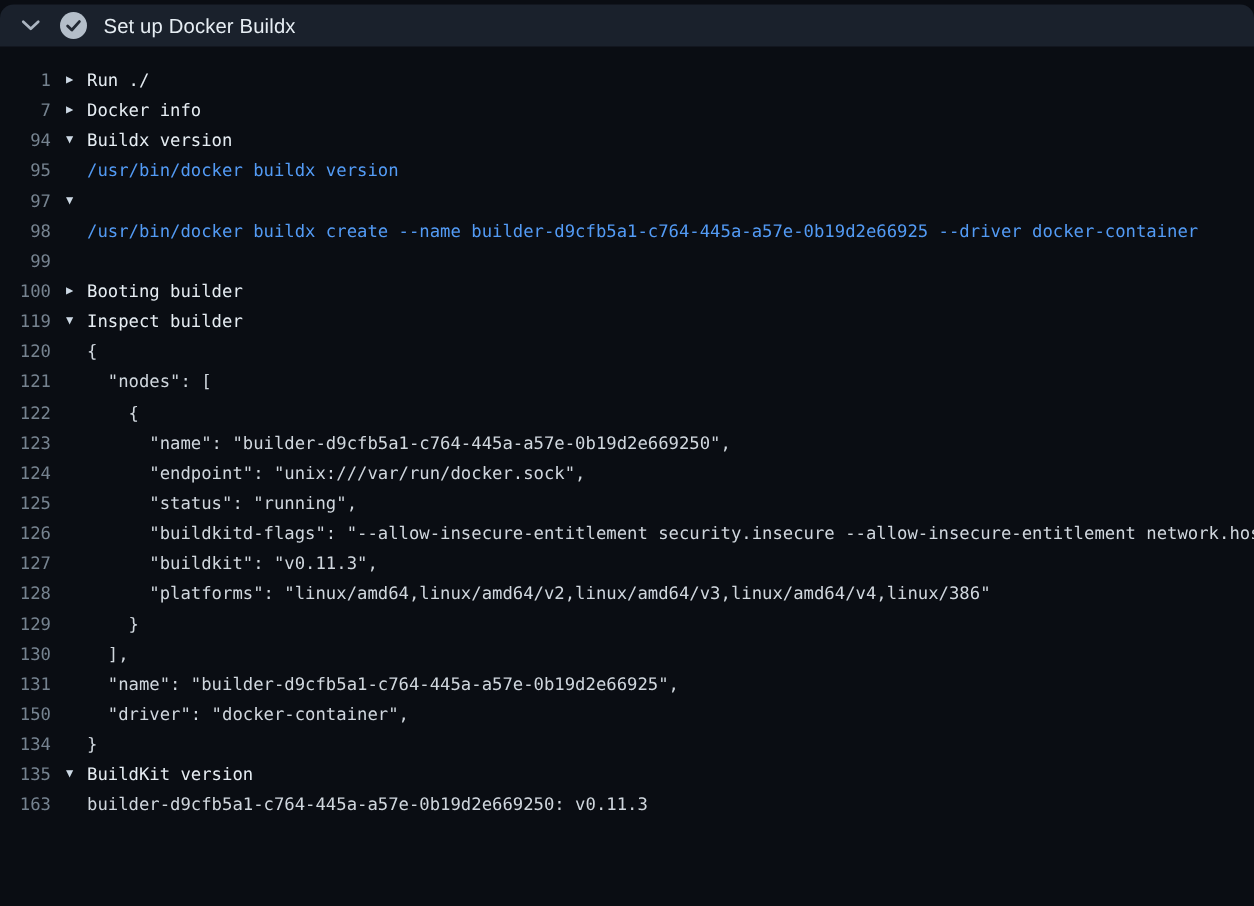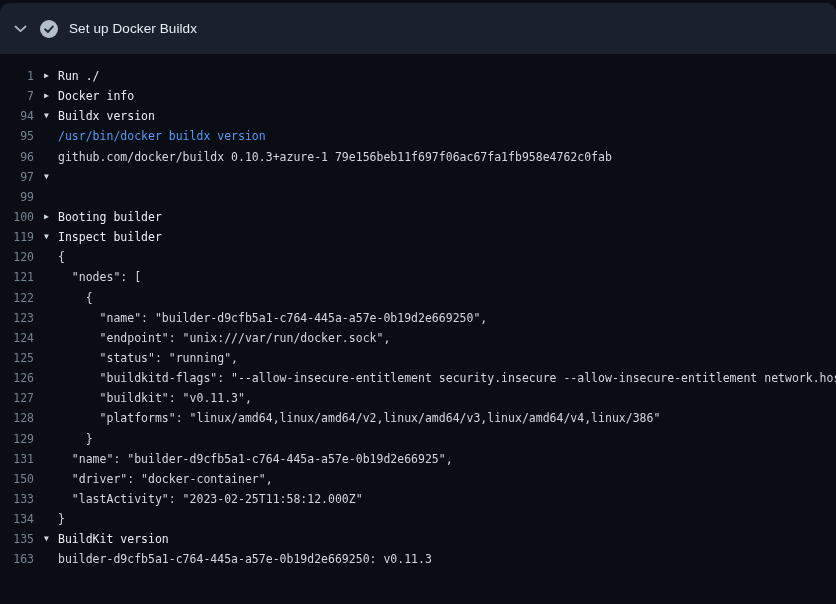--- a/index.html
+++ b/index.html
@@ -5,21 +5,21 @@
   * { box-sizing: border-box; margin: 0; padding: 0; }
   html, body {
     width: 836px; height: 604px;
     background: #0a0d13;
     overflow: hidden;
     font-family: "DejaVu Sans Mono", "Liberation Mono", monospace;
   }
   
   .step-header {
     margin-top: 3px;
-    height: 51px;
+    height: 28px;
     background: #1a212c;
     border-radius: 9px 9px 0 0;
     display: flex;
     align-items: center;
     padding-left: 13px;
     cursor: pointer;
   }
   .chevron-wrap {
     width: 15px; height: 15px;
     display: flex; align-items: center; justify-content: center;
@@ -85,34 +85,34 @@
     </svg>
   </span>
   <span class="step-title">Set up Docker Buildx</span>
 </div>
 
 <div class="log-area">
     <div class="log-row"><span class="ln">1</span><span class="marker">▶</span><span class="txt group">Run ./</span></div>
     <div class="log-row"><span class="ln">7</span><span class="marker">▶</span><span class="txt group">Docker info</span></div>
     <div class="log-row"><span class="ln">94</span><span class="marker">▼</span><span class="txt group">Buildx version</span></div>
     <div class="log-row"><span class="ln">95</span><span class="marker"></span><span class="txt cmd">/usr/bin/docker buildx version</span></div>
-    <div class="log-row"><span class="ln">96</span><span class="marker"></span><span class="txt out">github.com/docker/buildx 0.10.3+azure-1 79e156beb11f697f06ac67fa1fb958e4762c0fab</span></div>
     <div class="log-row"><span class="ln">97</span><span class="marker">▼</span></div>
+    <div class="log-row"><span class="ln">98</span><span class="marker"></span><span class="txt cmd">/usr/bin/docker buildx create --name builder-d9cfb5a1-c764-445a-a57e-0b19d2e66925 --driver docker-container</span></div>
     <div class="log-row"><span class="ln">99</span><span class="marker"></span></div>
     <div class="log-row"><span class="ln">100</span><span class="marker">▶</span><span class="txt group">Booting builder</span></div>
     <div class="log-row"><span class="ln">119</span><span class="marker">▼</span><span class="txt group">Inspect builder</span></div>
     <div class="log-row"><span class="ln">120</span><span class="marker"></span><span class="txt out">{</span></div>
     <div class="log-row"><span class="ln">121</span><span class="marker"></span><span class="txt out">  "nodes": [</span></div>
     <div class="log-row"><span class="ln">122</span><span class="marker"></span><span class="txt out">    {</span></div>
     <div class="log-row"><span class="ln">123</span><span class="marker"></span><span class="txt out">      "name": "builder-d9cfb5a1-c764-445a-a57e-0b19d2e669250",</span></div>
     <div class="log-row"><span class="ln">124</span><span class="marker"></span><span class="txt out">      "endpoint": "unix:///var/run/docker.sock",</span></div>
     <div class="log-row"><span class="ln">125</span><span class="marker"></span><span class="txt out">      "status": "running",</span></div>
     <div class="log-row"><span class="ln">126</span><span class="marker"></span><span class="txt out">      "buildkitd-flags": "--allow-insecure-entitlement security.insecure --allow-insecure-entitlement network.host",</span></div>
     <div class="log-row"><span class="ln">127</span><span class="marker"></span><span class="txt out">      "buildkit": "v0.11.3",</span></div>
     <div class="log-row"><span class="ln">128</span><span class="marker"></span><span class="txt out">      "platforms": "linux/amd64,linux/amd64/v2,linux/amd64/v3,linux/amd64/v4,linux/386"</span></div>
     <div class="log-row"><span class="ln">129</span><span class="marker"></span><span class="txt out">    }</span></div>
+    <div class="log-row"><span class="ln">130</span><span class="marker"></span><span class="txt out">  ],</span></div>
     <div class="log-row"><span class="ln">131</span><span class="marker"></span><span class="txt out">  "name": "builder-d9cfb5a1-c764-445a-a57e-0b19d2e66925",</span></div>
     <div class="log-row"><span class="ln">150</span><span class="marker"></span><span class="txt out">  "driver": "docker-container",</span></div>
-    <div class="log-row"><span class="ln">133</span><span class="marker"></span><span class="txt out">  "lastActivity": "2023-02-25T11:58:12.000Z"</span></div>
     <div class="log-row"><span class="ln">134</span><span class="marker"></span><span class="txt out">}</span></div>
     <div class="log-row"><span class="ln">135</span><span class="marker">▼</span><span class="txt group">BuildKit version</span></div>
     <div class="log-row"><span class="ln">163</span><span class="marker"></span><span class="txt out">builder-d9cfb5a1-c764-445a-a57e-0b19d2e669250: v0.11.3</span></div>
   </div>
 
 </body></html>

